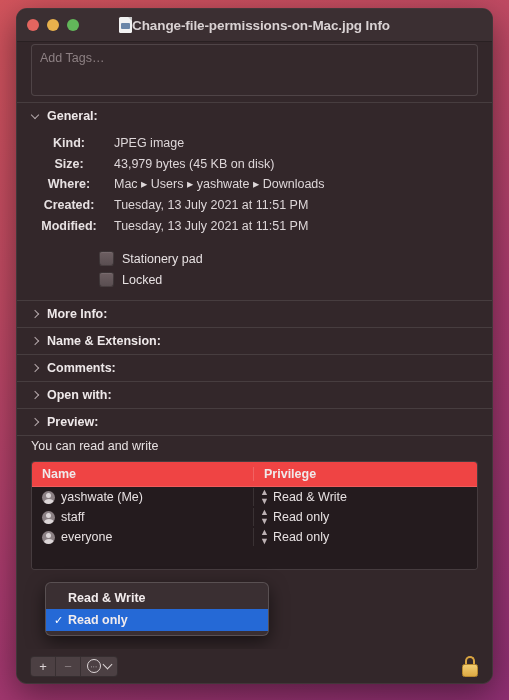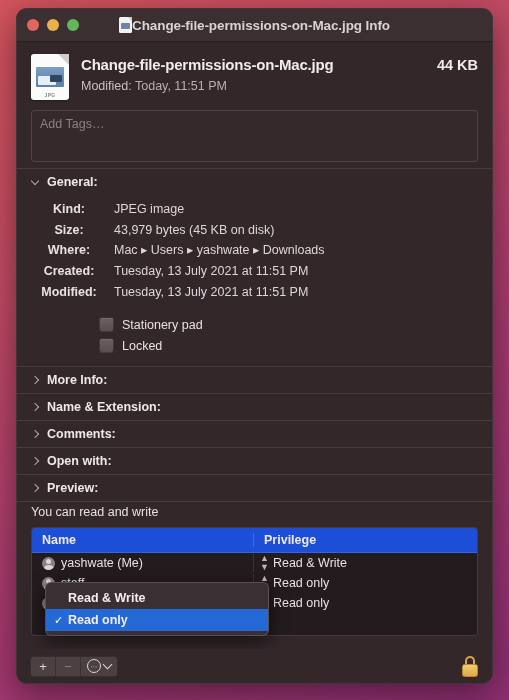--- a/index.html
+++ b/index.html
@@ -256,21 +256,21 @@
     margin: 0 14px;
     border: 1px solid rgba(255,255,255,0.13);
     border-radius: 4px;
     overflow: hidden;
     background: #2b2023;
   }
   #perm-head {
     display: flex;
     height: 24px;
     align-items: center;
-    background: #1d4ed8;
+    background: #ef4444;
     border-bottom: 1px solid rgba(255,255,255,0.13);
     font-size: 12.5px;
     font-weight: bold;
     color: #efe9ea;
   }
   #perm-head .hname { flex: 0 0 221px; padding-left: 10px; box-sizing: border-box; }
   #perm-head .hpriv {
     flex: 1 1 auto;
     padding-left: 10px;
     border-left: 1px solid rgba(255,255,255,0.16);
@@ -442,35 +442,20 @@
       <div class="light green"></div>
     </div>
     <div id="title-group">
       <div class="docicon-sm"></div>
       <div id="title-text">Change-file-permissions-on-Mac.jpg Info</div>
     </div>
   </div>
 
   <div id="body">
 
-    <div id="file-header">
-      <div class="docicon-lg">
-        <div class="fold"></div>
-        <div class="thumb"></div>
-        <div class="jpglabel">JPG</div>
-      </div>
-      <div id="file-meta">
-        <div id="file-name">Change-file-permissions-on-Mac.jpg</div>
-        <div id="file-modified">
-          <span class="lbl">Modified:</span>
-          <span>Today, 11:51 PM</span>
-        </div>
-      </div>
-      <div id="file-size">44 KB</div>
-    </div>
 
     <div id="tags-field">Add Tags…</div>
 
     <div class="divider"></div>
 
     <div class="section-head">
       <span class="tri open"></span>
       <span>General:</span>
     </div>
 

